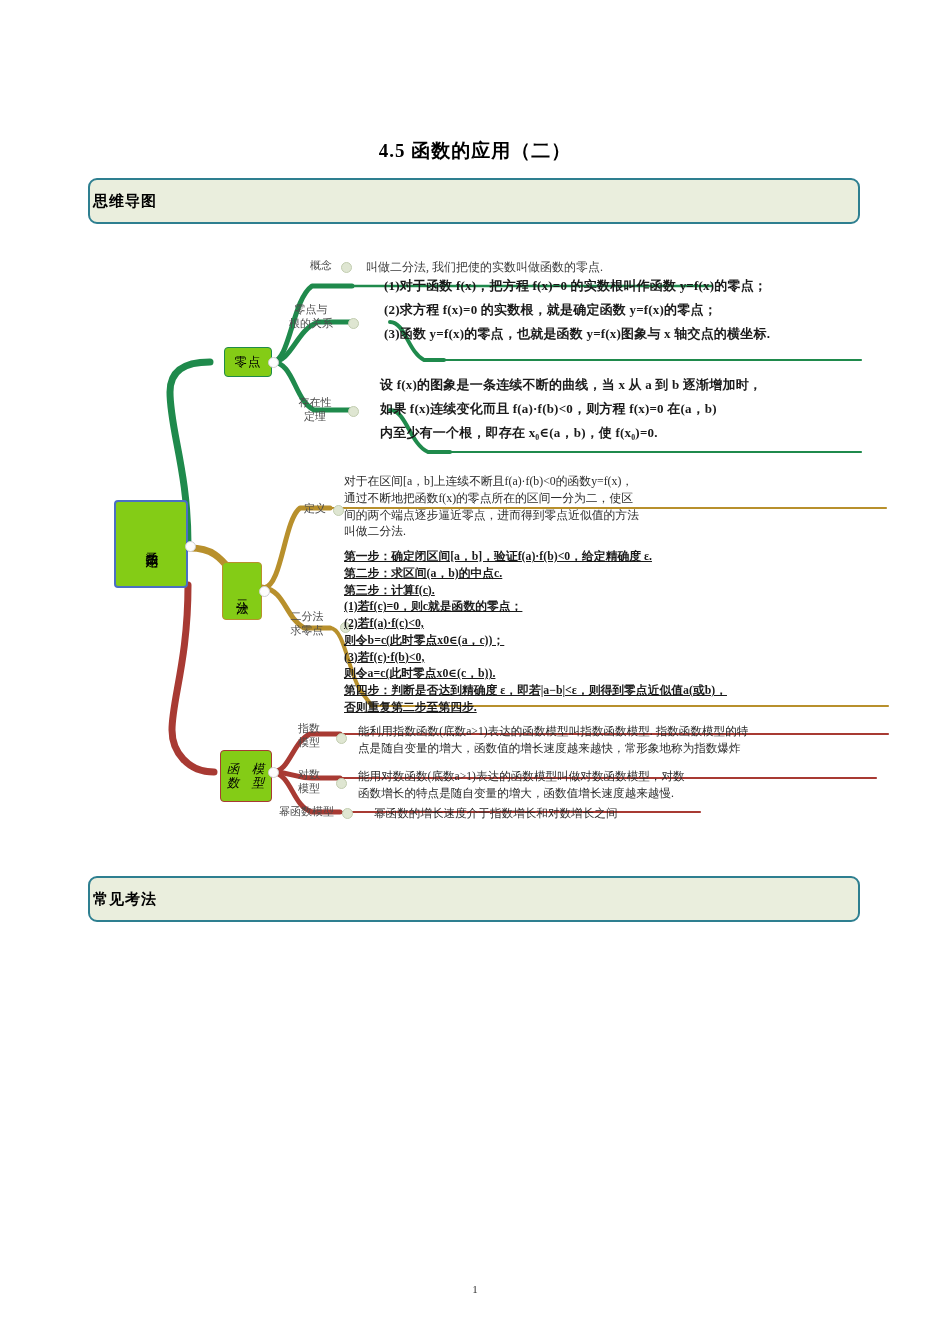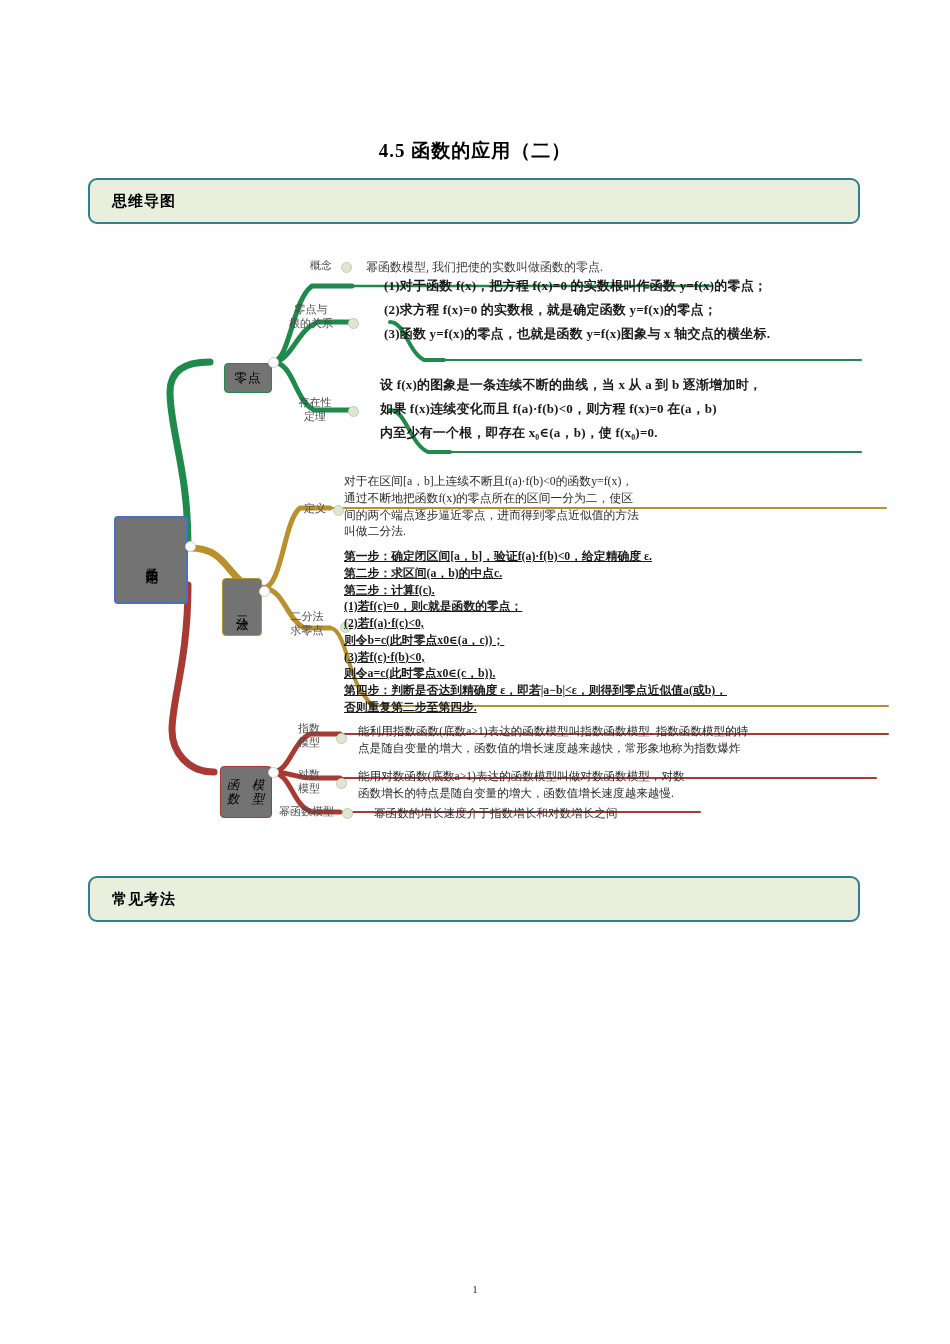--- a/index.html
+++ b/index.html
@@ -38,21 +38,21 @@
     box-sizing: border-box;
     border: 2px solid #2e7f90;
     border-radius: 9px;
     background: #eaeedd;
     display: flex;
     align-items: center;
   }
   .section-bar .label {
     font-size: 15px;
     font-weight: bold;
-    margin-left: 22px;
+    margin-left: 3px;
     letter-spacing: 1px;
     color: #000;
   }
   #bar-mindmap { top: 178px; }
   #bar-exam    { top: 876px; }
 
   
   .mindmap {
     position: absolute;
     top: 0;
@@ -60,28 +60,27 @@
     width: 950px;
     height: 1344px;
     pointer-events: none;
   }
   .mindmap svg { display: block; }
 
   
   .node {
     position: absolute;
     box-sizing: border-box;
-    background: #737373;
+    background: #84cc16;
     border-radius: 4px;
     display: flex;
     align-items: center;
     justify-content: center;
     text-align: center;
     line-height: 1.15;
-    margin-top: 16px;
   }
   .node-root {
     border: 2px solid #4a6fc4;
     font-size: 13px;
     letter-spacing: 1px;
     writing-mode: vertical-rl;
     text-orientation: upright;
     padding: 4px 2px;
   }
   .node-green {
@@ -250,21 +249,21 @@
 <div class="dot white" style="left:185px; top:541px;"></div>
 <div class="dot white" style="left:268px; top:357px;"></div>
 <div class="dot white" style="left:259px; top:586px;"></div>
 <div class="dot white" style="left:268px; top:767px;"></div>
 
 <div class="sublabel" style="left:290px; top:259px; width:42px;">
   <span>概念</span>
 </div>
 <div class="dot" style="left:341px; top:262px;"></div>
 <div class="content tb-plain" style="left:366px; top:258px;">
-  <div class="line">幂函数模型, 我们把使的实数叫做函数的零点.</div>
+  <div class="line">叫做二分法, 我们把使的实数叫做函数的零点.</div>
 </div>
 
 <div class="sublabel center" style="left:284px; top:303px; width:54px;">
   <div>零点与</div>
   <div>根的关系</div>
 </div>
 <div class="dot" style="left:348px; top:318px;"></div>
 <div class="content tb" style="left:384px; top:274px;">
   <div class="line">(1)对于函数 f(x)，把方程 f(x)=0 的实数根叫作函数 y=f(x)的零点；</div>
   <div class="line">(2)求方程 f(x)=0 的实数根，就是确定函数 y=f(x)的零点；</div>

